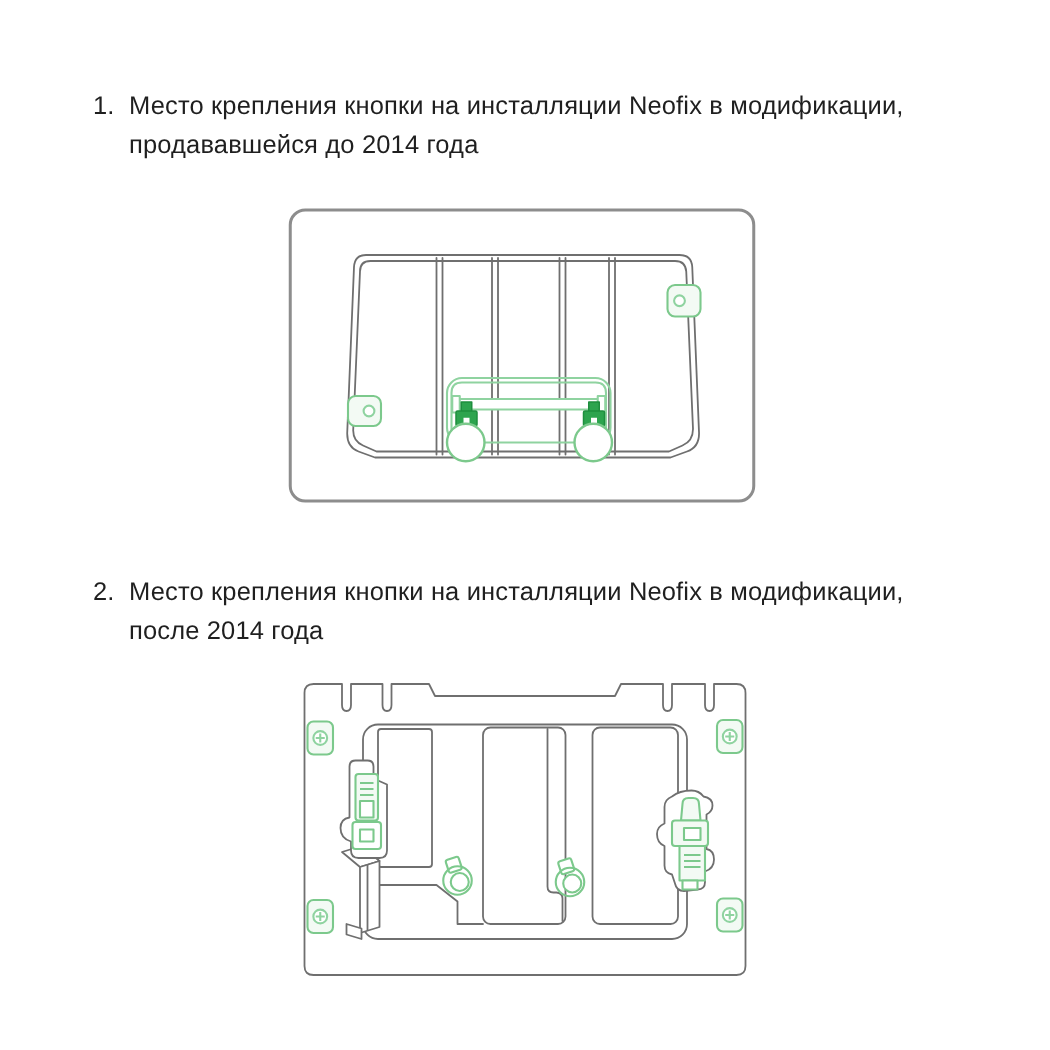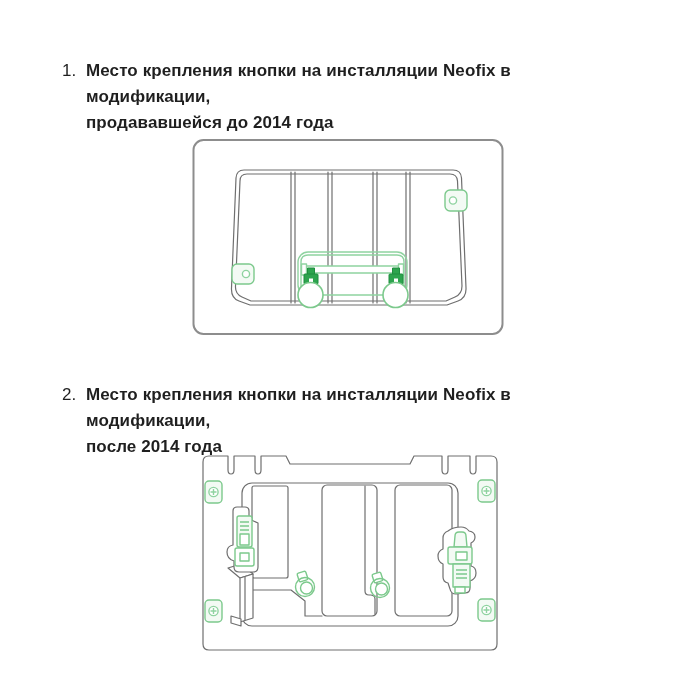--- a/index.html
+++ b/index.html
@@ -13,21 +13,21 @@
   .canvas{position:absolute;inset:0;}
   .list-item{
     position:absolute;
     display:flex;
     color:var(--text,#1f1f1f);
     font-size:17px;
     line-height:26px;
     letter-spacing:.1px;
   }
   .list-item .num{width:24px;flex:0 0 24px;}
-  .list-item .txt{white-space:pre-line;width:540px;font-weight:bold;}
+  .list-item .txt{white-space:pre-line;width:540px;}
   .diagram{position:absolute;}
   
   .ln{stroke:var(--line,#6f6f6f);fill:none;stroke-width:1.2;stroke-linejoin:round;stroke-linecap:round;}
   .lnf{stroke:var(--line,#6f6f6f);fill:#fff;stroke-width:1.2;stroke-linejoin:round;}
   .ln-outer{stroke:var(--line-soft,#8d8d8d);fill:#fff;stroke-width:2;}
   .gn{stroke:var(--green-light,#8fd3a0);fill:none;stroke-width:1.4;stroke-linejoin:round;}
   .gnf{stroke:var(--green-light,#8fd3a0);fill:#fff;stroke-width:1.4;stroke-linejoin:round;}
   .gn2{stroke:var(--green-mid,#7cc98c);fill:none;stroke-width:1.4;stroke-linejoin:round;}
   .gnf2{stroke:var(--green-mid,#7cc98c);fill:#fff;stroke-width:1.4;stroke-linejoin:round;}
   .gpale{stroke:var(--green-mid,#7cc98c);fill:var(--green-pale,#f3faf4);stroke-width:1.4;stroke-linejoin:round;}

